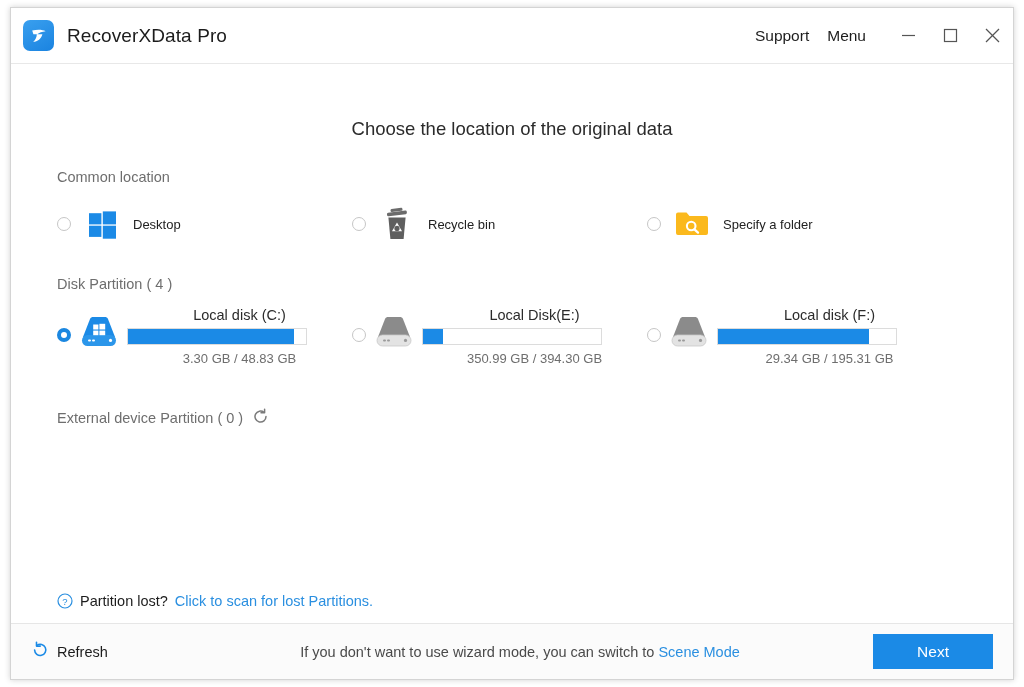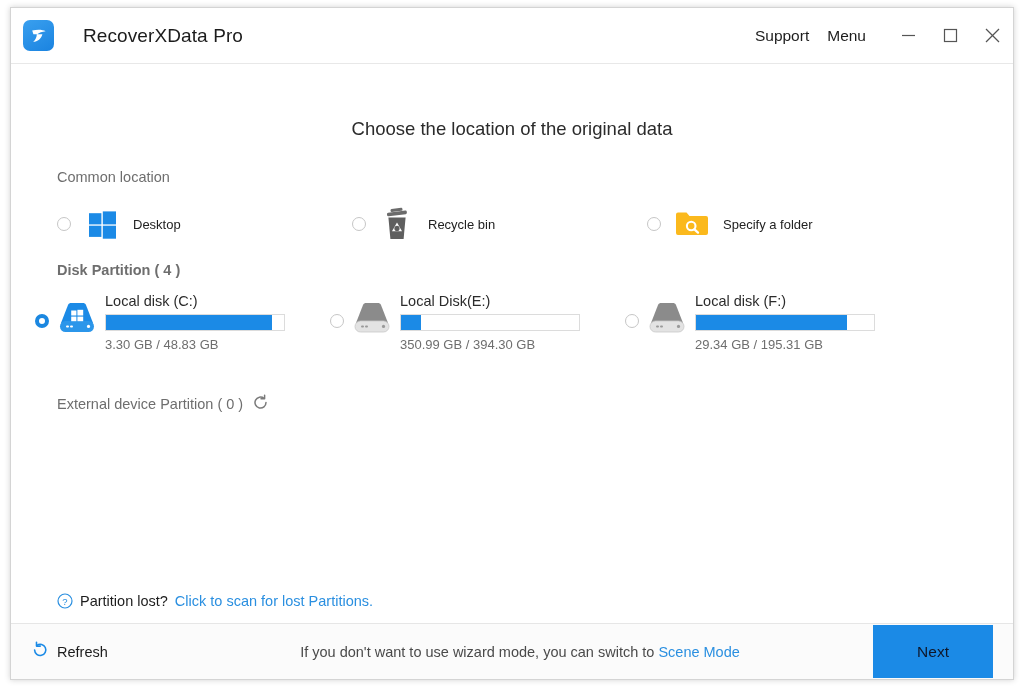--- a/index.html
+++ b/index.html
@@ -35,21 +35,21 @@
     min-height: 56px;
     border-bottom: 1px solid #e8e8e8;
     display: flex;
     align-items: center;
     padding: 0 0 0 12px;
     box-sizing: border-box;
   }
   .brand {
     display: flex;
     align-items: center;
-    gap: 29px;
+    gap: 13px;
   }
   .logo {
     width: 31px;
     height: 31px;
     border-radius: 7px;
     background: linear-gradient(150deg, #3aa0ef 0%, #1a83e0 100%);
     display: flex;
     align-items: center;
     justify-content: center;
   }
@@ -93,21 +93,21 @@
     color: #2b2b2b;
     margin-top: 54px;
   }
 
   .section-label {
     font-size: 14.5px;
     color: #6e6e6e;
     margin-left: 46px;
     margin-top: 29px;
   }
-  .section-label.disk { margin-top: 19px; font-weight: bold; }
+  .section-label.disk { margin-top: 33px; }
   .ext-label {
     font-size: 14.5px;
     color: #6e6e6e;
     margin-left: 46px;
     margin-top: 30px;
     display: flex;
     align-items: center;
     gap: 9px;
   }
 
@@ -150,23 +150,24 @@
   }
   .radio.checked {
     border: 4px solid #1b87e0;
     background: #ffffff;
   }
 
   
   .disk-grid {
     display: flex;
     flex-wrap: wrap;
-    padding-left: 24px;
+    padding-left: 46px;
     margin-top: 14px;
     box-sizing: border-box;
+    text-align: center;
   }
   .disk-item {
     width: 295px;
     display: flex;
     align-items: flex-start;
     gap: 8px;
     margin-bottom: 12px;
     cursor: default;
   }
   .disk-radio-wrap {
@@ -253,23 +254,23 @@
     left: 16px; right: 0;
     text-align: center;
     font-size: 14.5px;
     color: #4a4a4a;
     pointer-events: none;
   }
   .footer-hint .scene-link { color: #2a8fe0; pointer-events: auto; cursor: default; }
   .footer-spacer { flex: 1; }
   .next-btn {
     width: 120px;
-    height: 53px;
+    height: 35px;
     background: #1b8ae6;
-    color: #0f172a;
+    color: #ffffff;
     border: none;
     font-size: 15.5px;
     font-family: "Liberation Sans", sans-serif;
     cursor: default;
     position: relative;
     z-index: 2;
   }
 </style>
 </head>
 <body>

